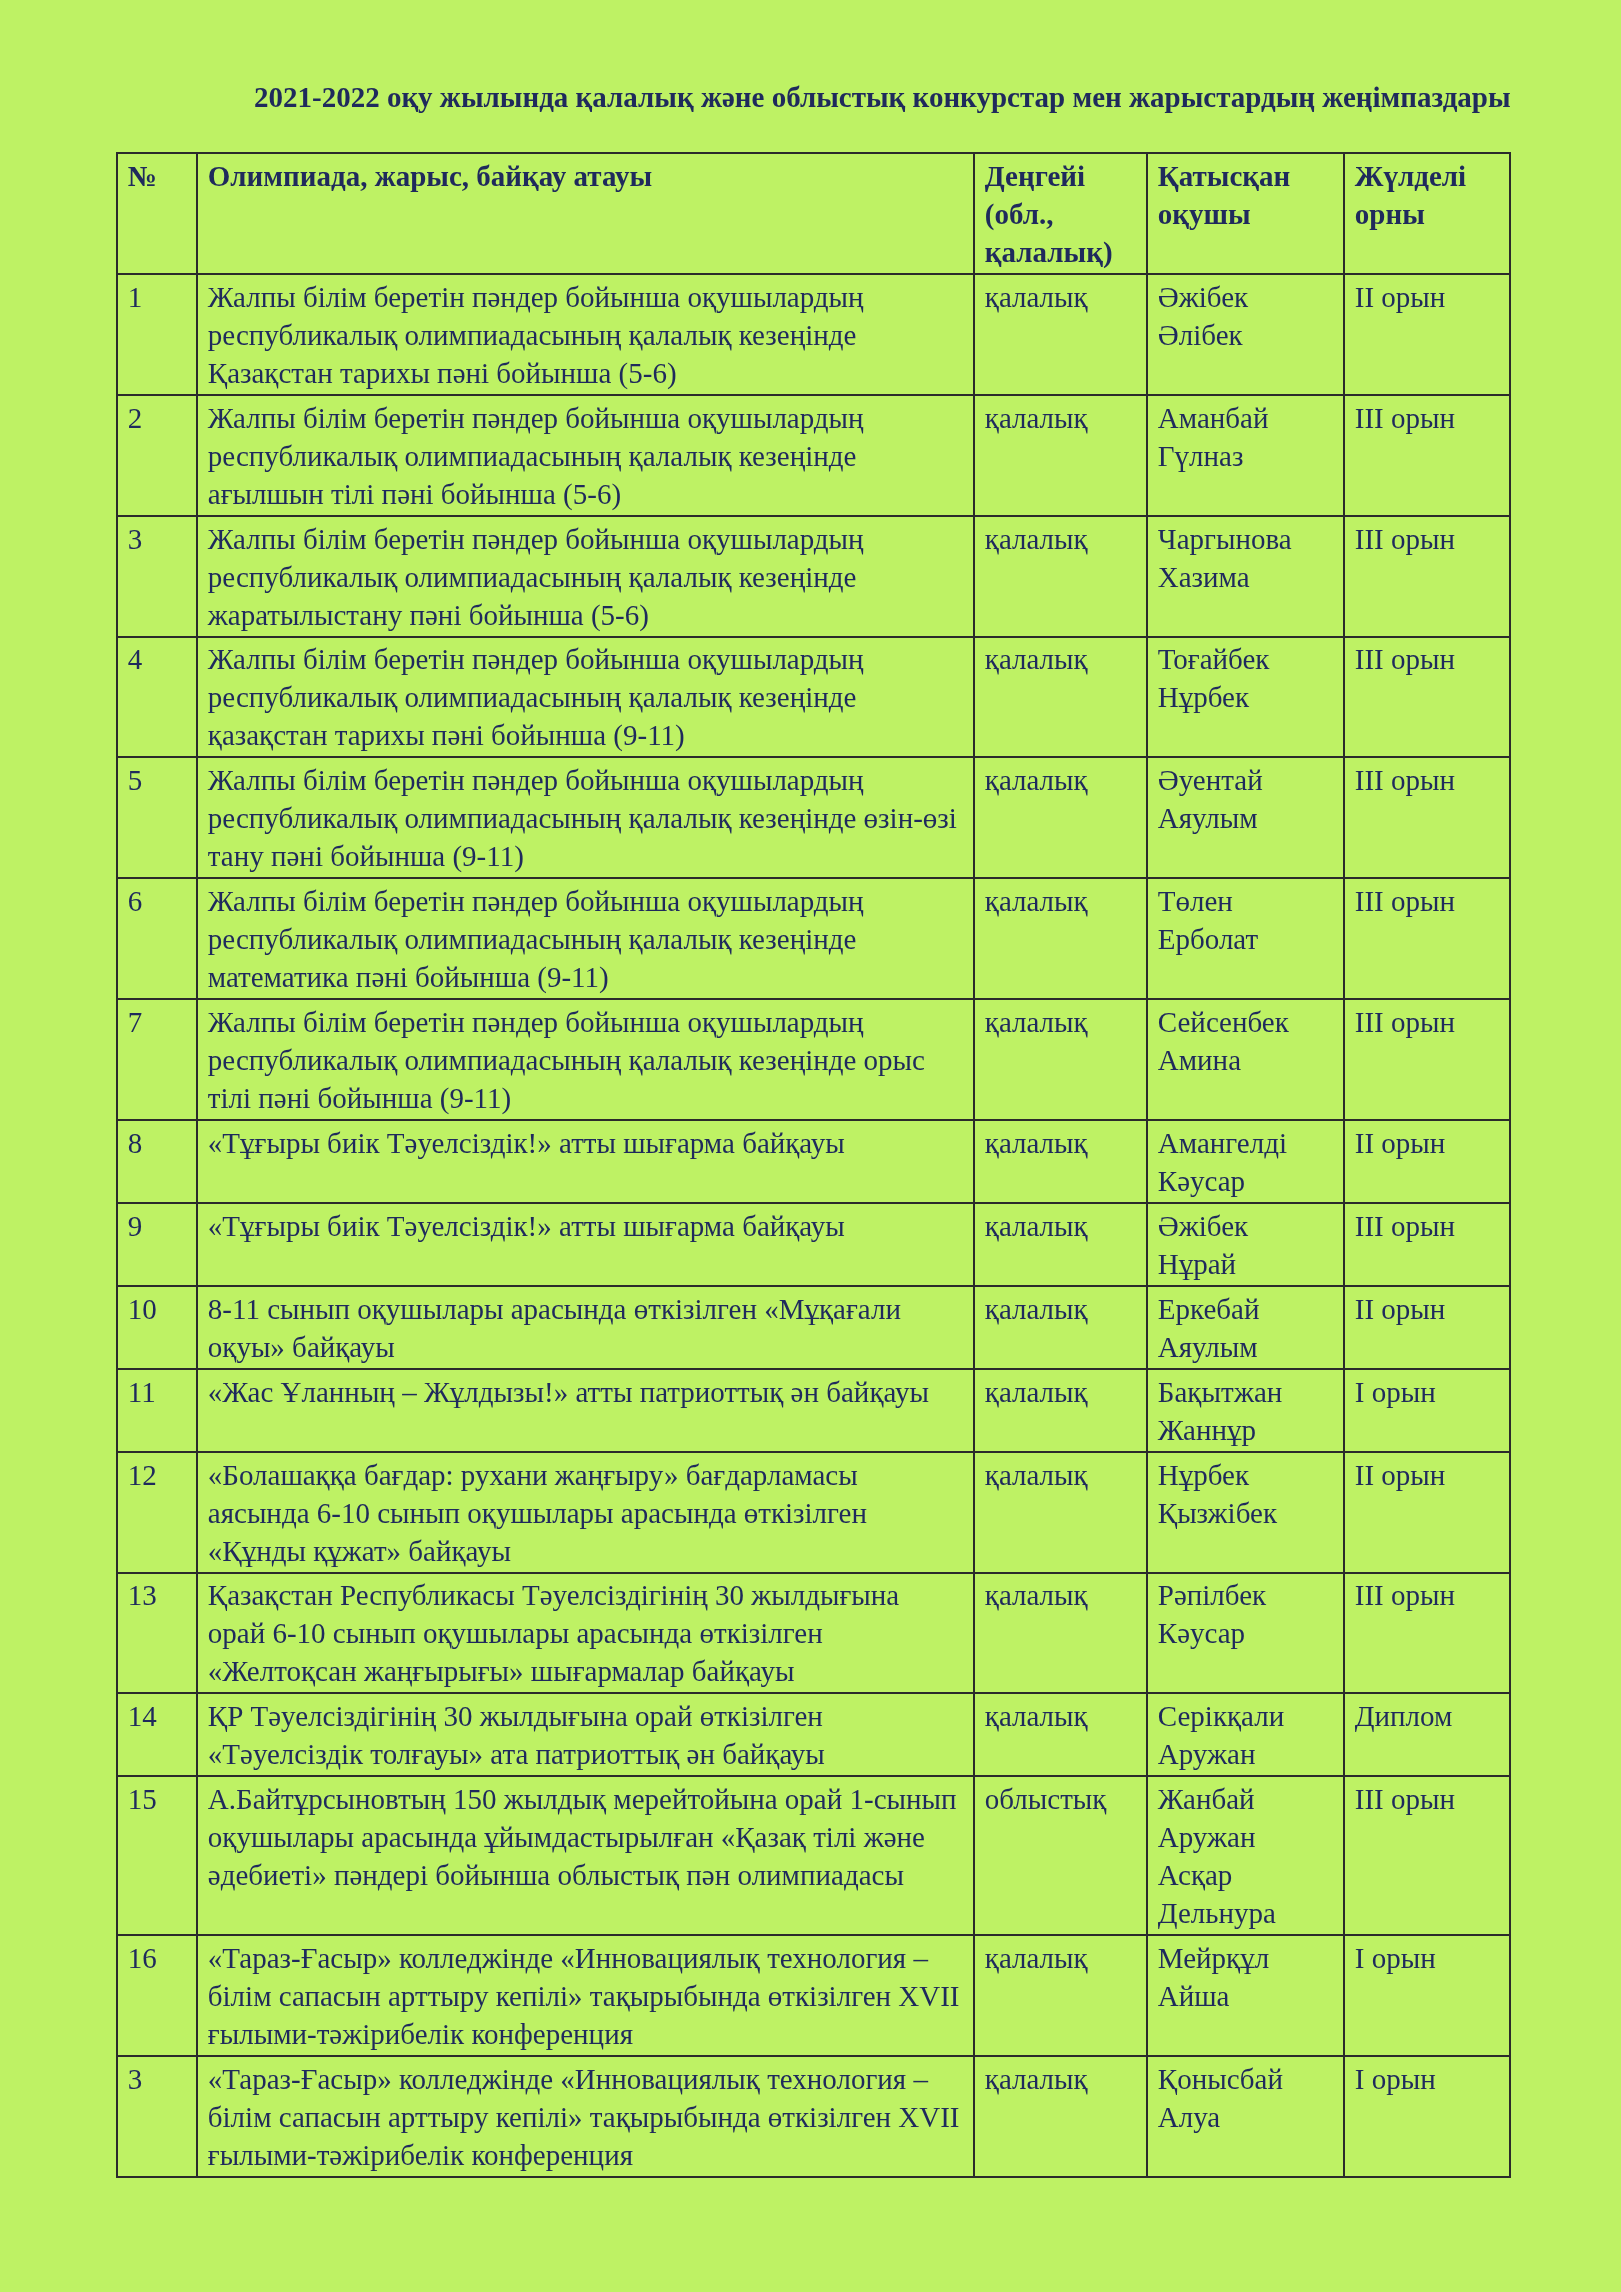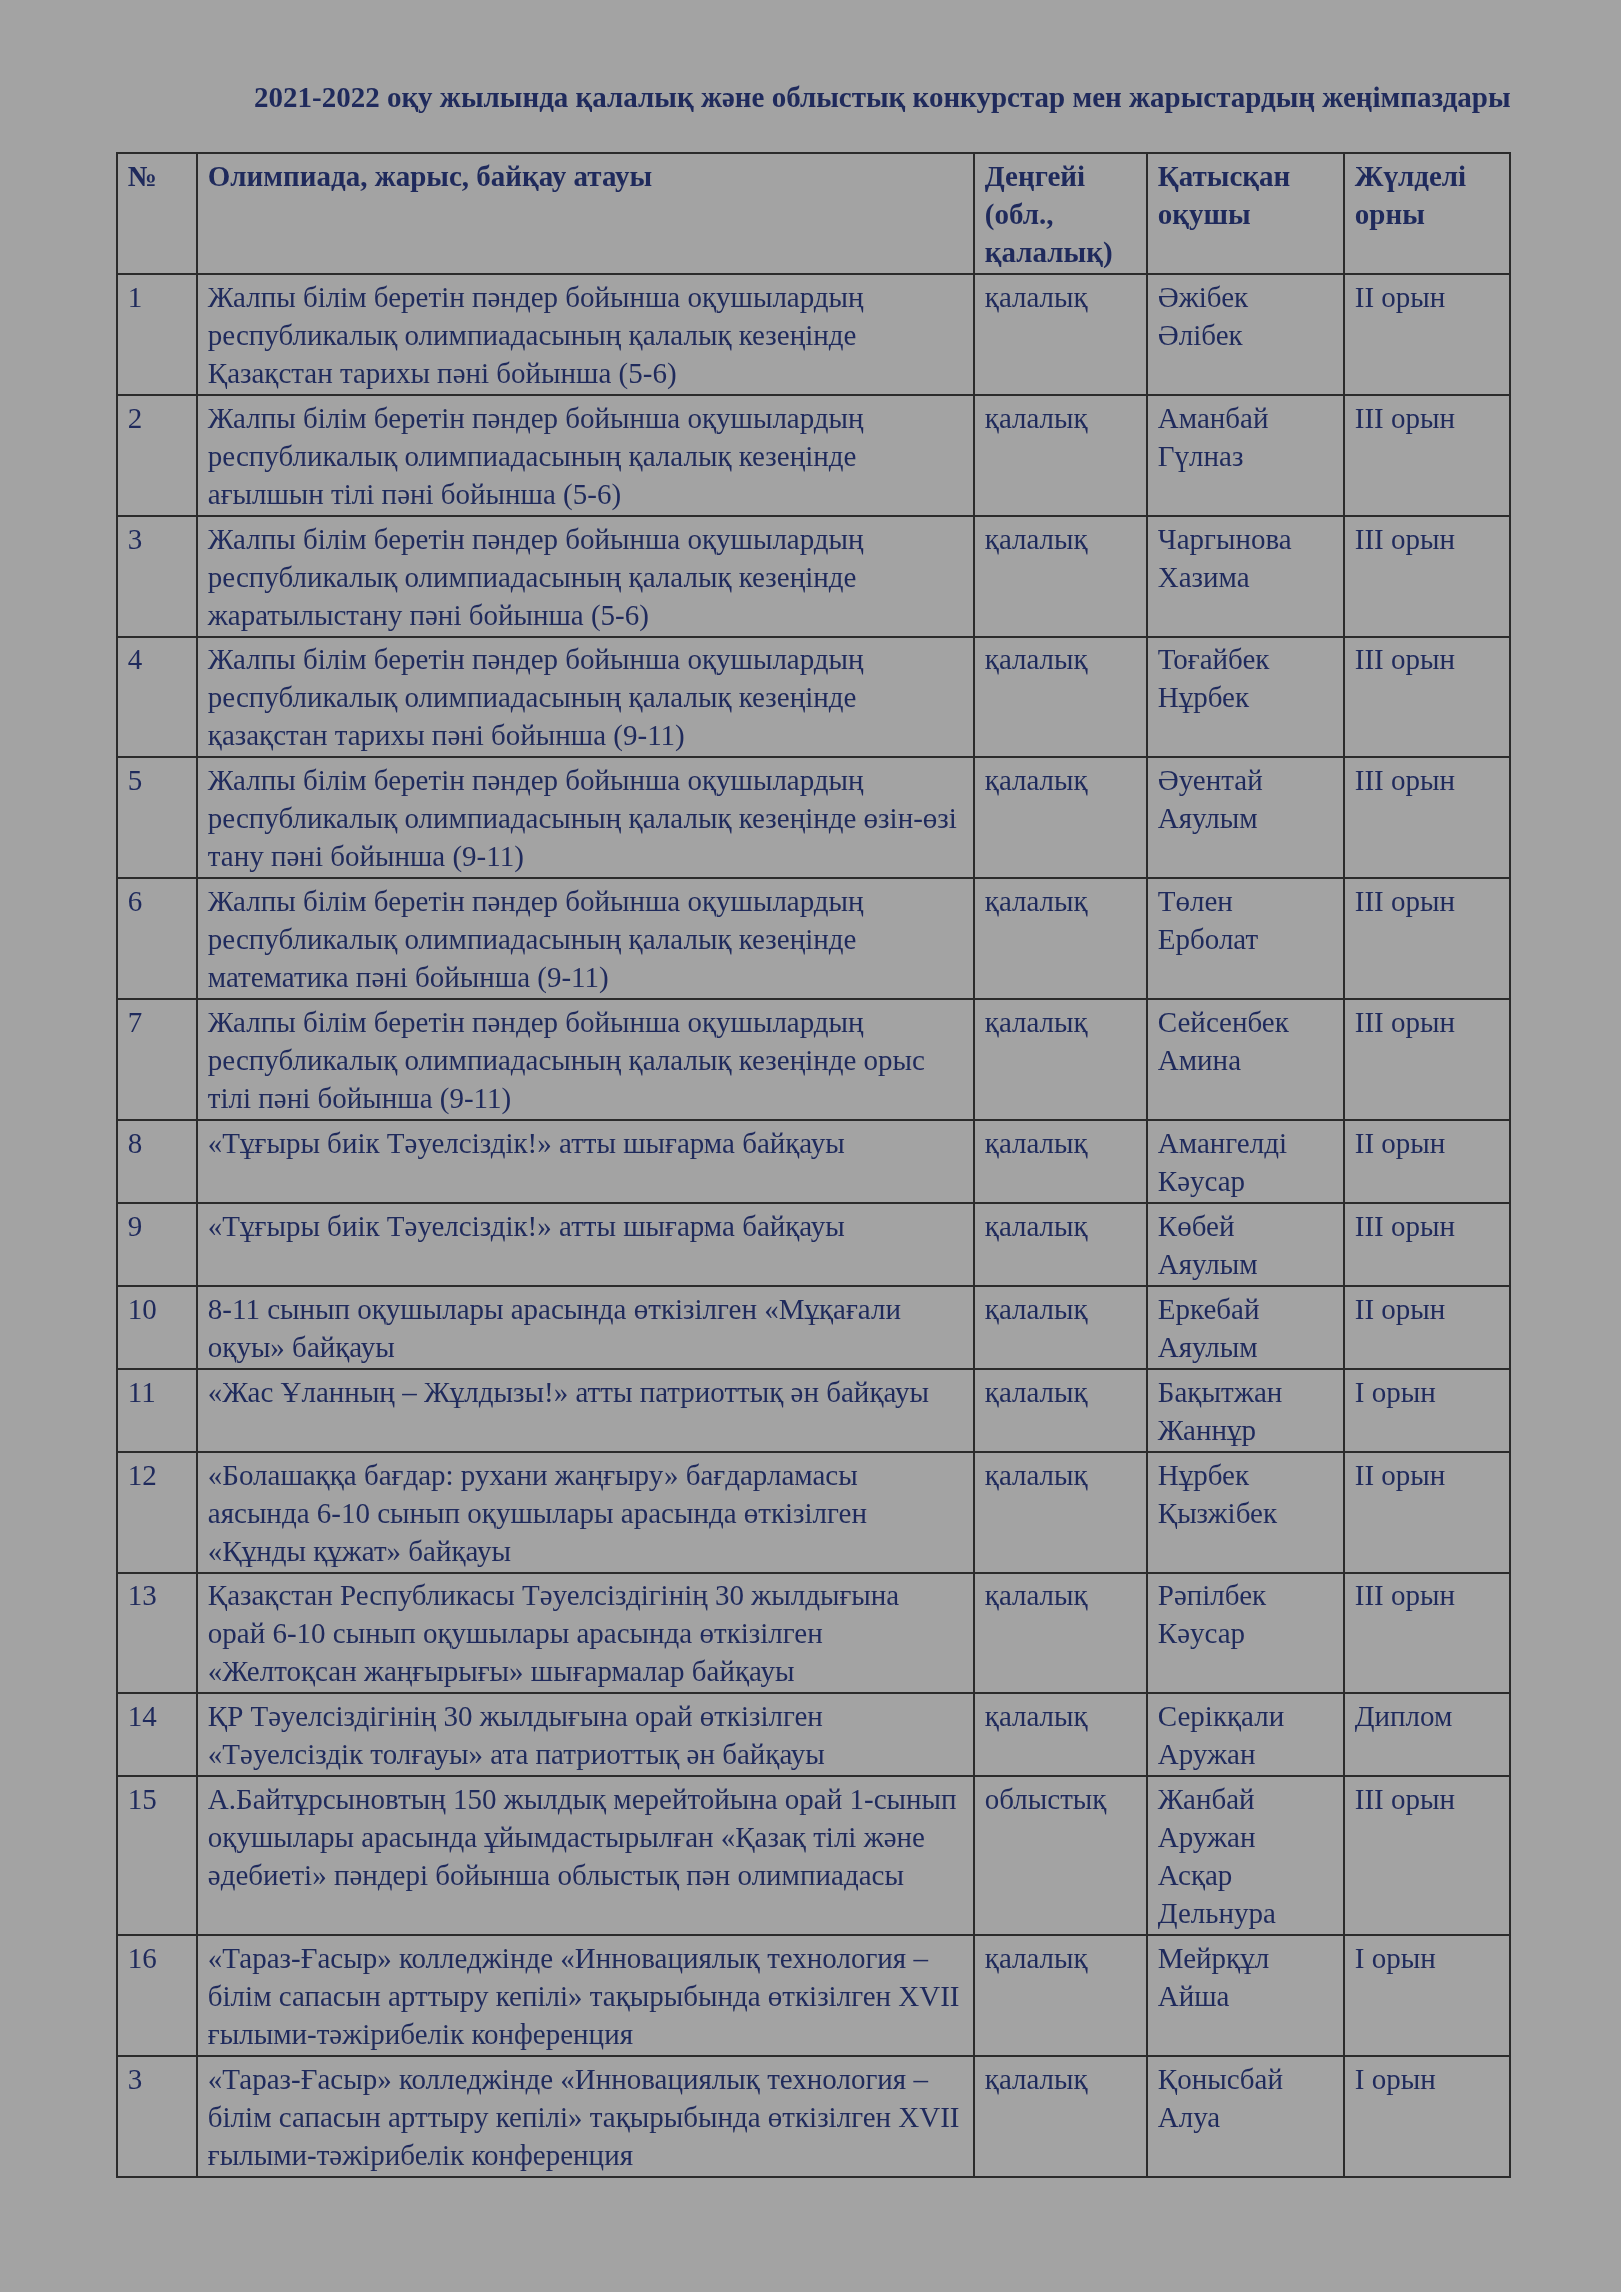--- a/index.html
+++ b/index.html
@@ -1,17 +1,17 @@
 <!DOCTYPE html>
 <html><head>
 <meta charset="utf-8">
 <style>
   html, body { margin: 0; padding: 0; background: #ffffff; }
   body { width: 1621px; height: 2293px; position: relative; overflow: hidden; }
-  .page { position: absolute; left: 0; top: 0; width: 1621px; height: 2293px; background:#a3a3a3;text-decoration:underline; }
+  .page { position: absolute; left: 0; top: 0; width: 1621px; height: 2293px; background:#bef264;text-decoration:underline; }
   .title {
     position: absolute; left: 152px; top: 78px; width: 1392px;
     font-family: "Liberation Serif", serif; font-weight: bold; font-size: 29px;
     color: #1f2a5c; line-height: 39px; text-indent: 102px;
   }
   table.results {
     position: absolute; left: 116px; top: 152px; width: 1394px;
     border-collapse: collapse; table-layout: fixed;
     font-family: "Liberation Serif", serif; font-size: 29px; color: #1f2a5c;
   }
@@ -99,21 +99,21 @@
           <td>8</td>
           <td>«Тұғыры биік Тәуелсіздік!» атты шығарма байқауы</td>
           <td>қалалық</td>
           <td>Амангелді Кәусар</td>
           <td>II орын</td>
         </tr>
         <tr>
           <td>9</td>
           <td>«Тұғыры биік Тәуелсіздік!» атты шығарма байқауы</td>
           <td>қалалық</td>
-          <td>Көбей Аяулым</td>
+          <td>Әжібек Нұрай</td>
           <td>III орын</td>
         </tr>
         <tr>
           <td>10</td>
           <td>8-11 сынып оқушылары арасында өткізілген «Мұқағали оқуы» байқауы</td>
           <td>қалалық</td>
           <td>Еркебай Аяулым</td>
           <td>II орын</td>
         </tr>
         <tr>

